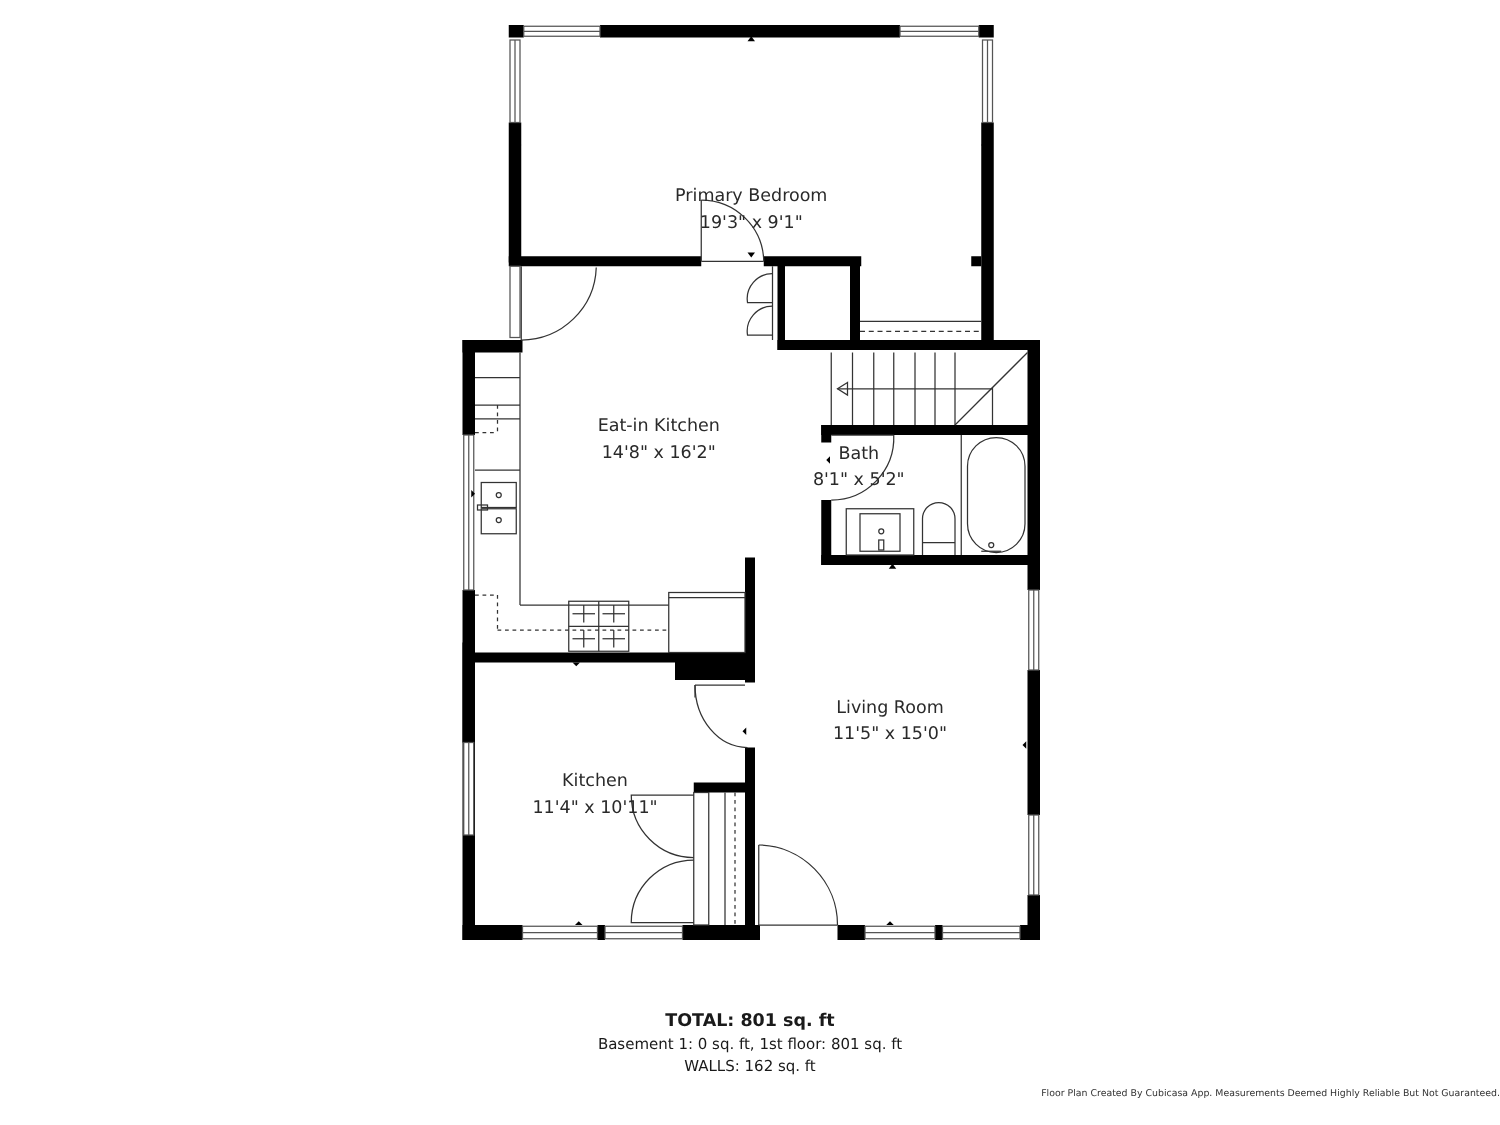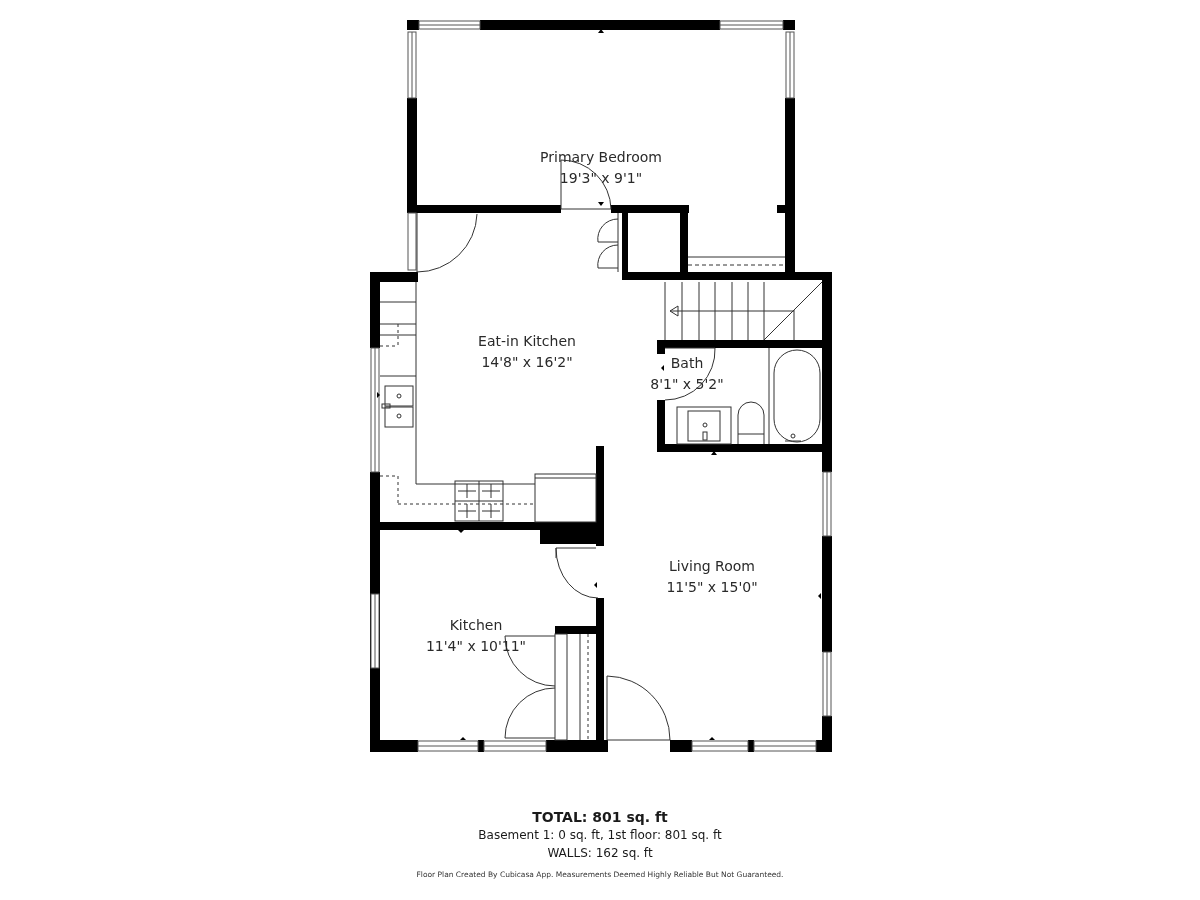--- a/index.html
+++ b/index.html
@@ -2,21 +2,21 @@
 <html><head>
   <meta charset="utf-8">
   <style>
     html, body { margin: 0; padding: 0; background: #ffffff; }
     body { width: 1200px; height: 900px; position: relative; overflow: hidden; font-family: "DejaVu Sans", sans-serif; color: #222; }
     #plan { position: absolute; left: 0; top: 0; width: 1200px; height: 900px; }
     .room-label { position: absolute; text-align: center; font-size: 14px; line-height: 21px; color: #2a2a2a; white-space: nowrap; transform: translateX(-50%); }
     .summary { position: absolute; left: 0; width: 1200px; top: 790px; text-align: center; color: #1a1a1a; }
     .summary .total { font-weight: bold; font-size: 14px; line-height: 18px; margin-top: 18px; }
     .summary .line { font-size: 12px; line-height: 18px; }
-    .credit { position: absolute; left: 0; width: 1200px; top: 870px; text-align: center; font-size: 7.5px; color: #333; }
+    .credit { position: absolute; left: 0; width: 1200px; top: 870px; text-align: right; font-size: 7.5px; color: #333; }
   </style>
 </head>
 <body>
 
 <svg id="plan" viewBox="0 0 1200 900" xmlns="http://www.w3.org/2000/svg">
   <g fill="#000">
 
     <rect x="407" y="20" width="12" height="10"></rect>
     <rect x="480" y="20" width="240" height="10"></rect>
     <rect x="783" y="20" width="12" height="10"></rect>

